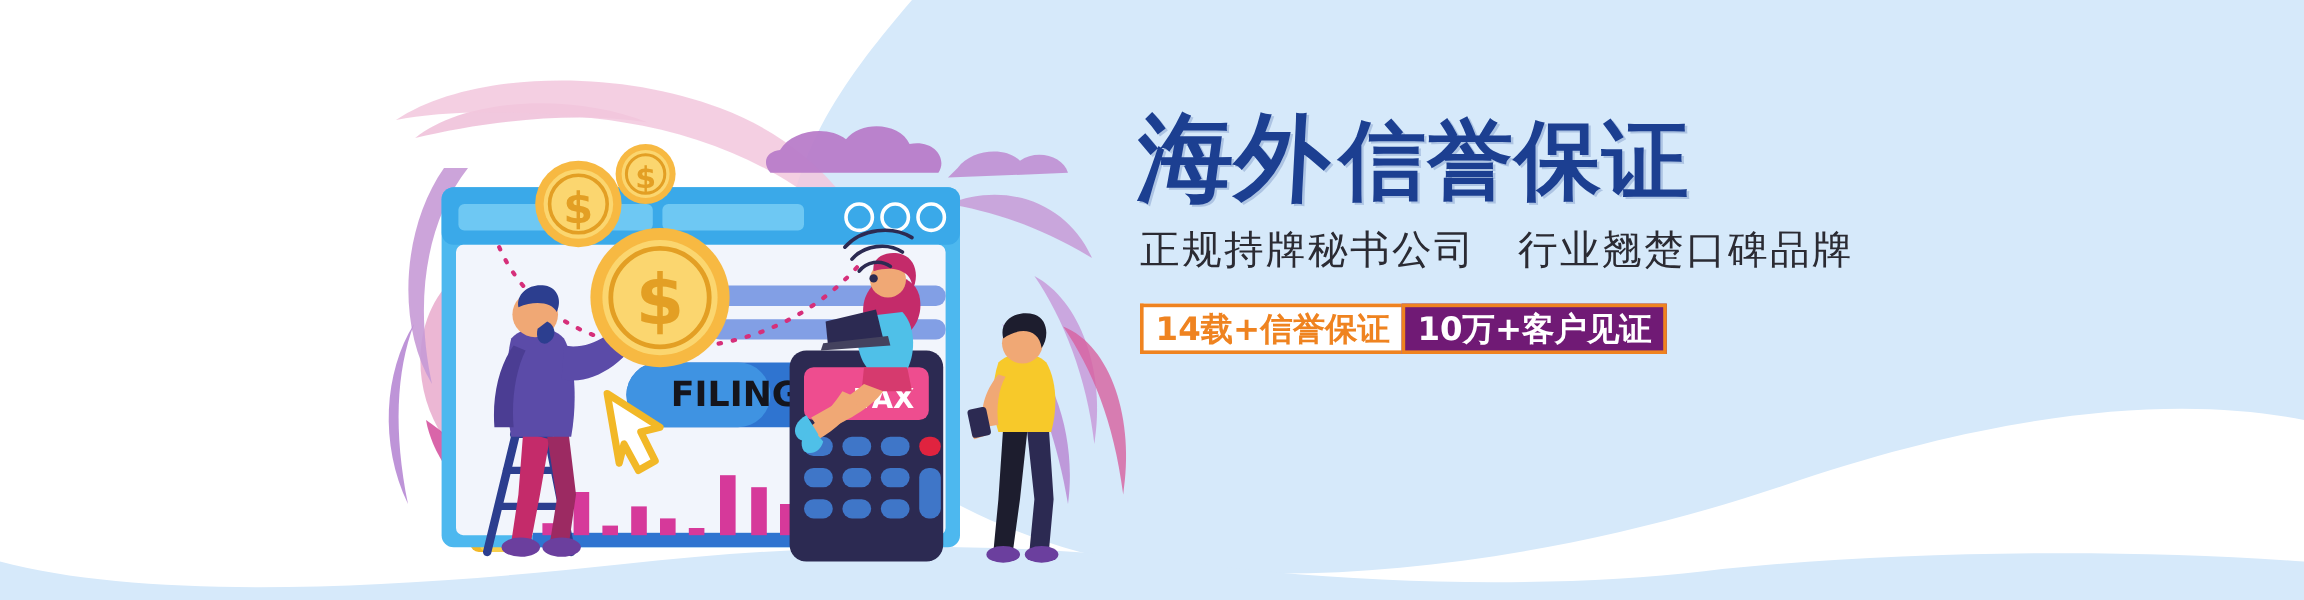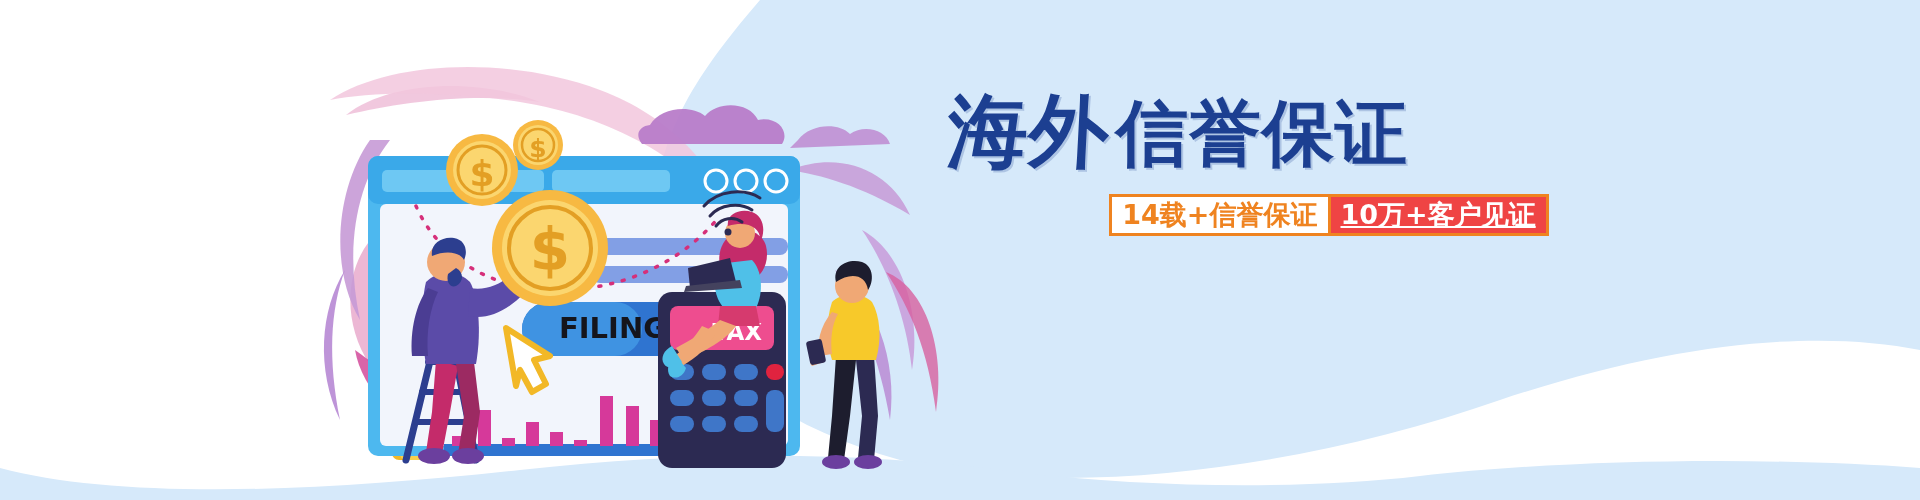--- a/index.html
+++ b/index.html
@@ -37,30 +37,30 @@
     letter-spacing:1px;
     margin-left:6px;
     padding-bottom:3px;
     text-shadow:2px 2px 0 rgba(28,63,145,0.22);
   }
   .subtitle{
     font-size:33px;color:#2b2b33;letter-spacing:2px;
     white-space:nowrap;margin:14px 0 0 2px;
     font-family:"DejaVu Sans","Liberation Sans",sans-serif;
   }
-  .badges{display:flex;margin-top:22px;margin-left:2px;height:42px;justify-content:center;}
+  .badges{display:flex;margin-top:22px;margin-left:2px;height:42px;}
   .badge{
     display:flex;align-items:center;justify-content:center;
     font-size:27px;font-weight:bold;letter-spacing:0px;
     padding:0 10px;height:42px;box-sizing:border-box;
     font-family:"DejaVu Sans","Liberation Sans",sans-serif;
     white-space:nowrap;
   }
   .badge.outline{background:#ffffff;color:#ef8320;border:3px solid #ef8320;border-right:none;}
-  .badge.solid{background:#ef4444;color:#ffffff;border:3px solid #ef8320;text-decoration:underline;}
+  .badge.solid{background:#701a75;color:#ffffff;border:3px solid #ef8320;}
 </style>
 </head>
 <body>
 
 <div id="banner">
 
   <svg id="bg-waves" viewBox="0 0 1920 500" preserveAspectRatio="none">
     <rect x="0" y="0" width="1920" height="500" fill="#d6e9fa"></rect>
     <path d="M0,0 L760,0 C700,70 640,150 660,250 C680,350 760,420 900,460
              C1060,500 1300,470 1500,400 C1680,340 1820,330 1920,350 L1920,500 L0,500 Z" fill="#ffffff"></path>
@@ -248,20 +248,21 @@
     </g>
   </svg>
 
   <div class="textblock">
 
     <div class="headline">
       <span class="hl-a">海外</span>
       <span class="hl-b">信誉保证</span>
     </div>
 
+    <div class="subtitle">正规持牌秘书公司　行业翘楚口碑品牌</div>
 
     <div class="badges">
       <div class="badge outline">14载+信誉保证</div>
       <div class="badge solid">10万+客户见证</div>
     </div>
 
   </div>
 </div>
 
 </body></html>

